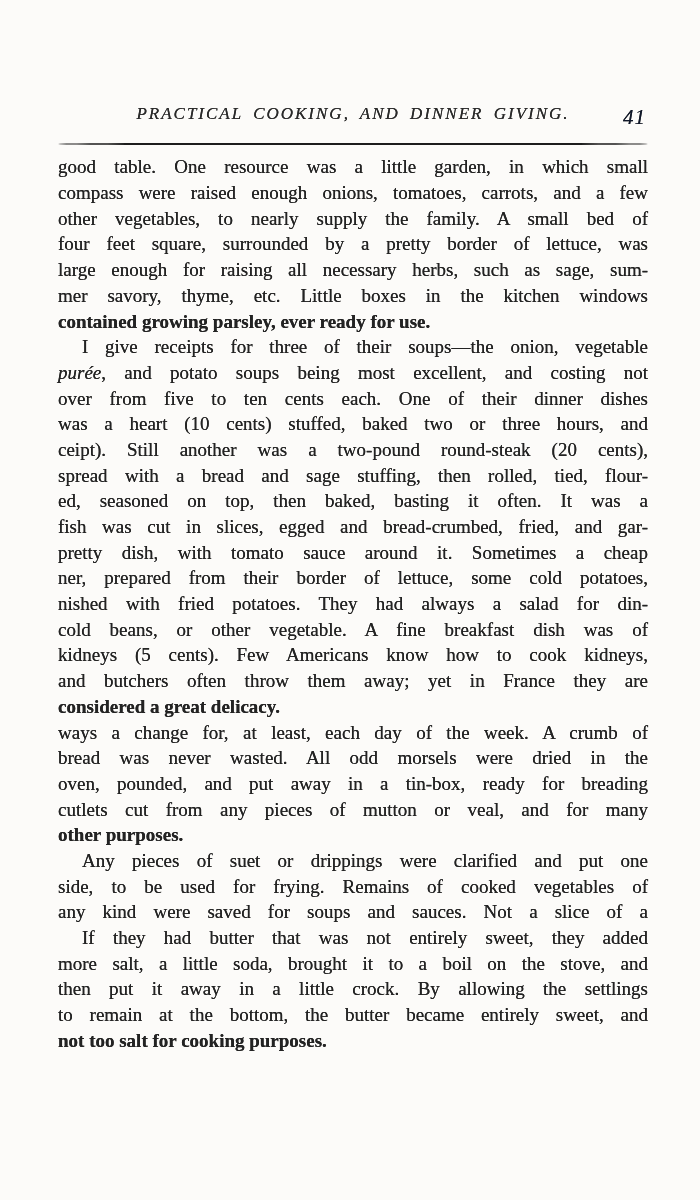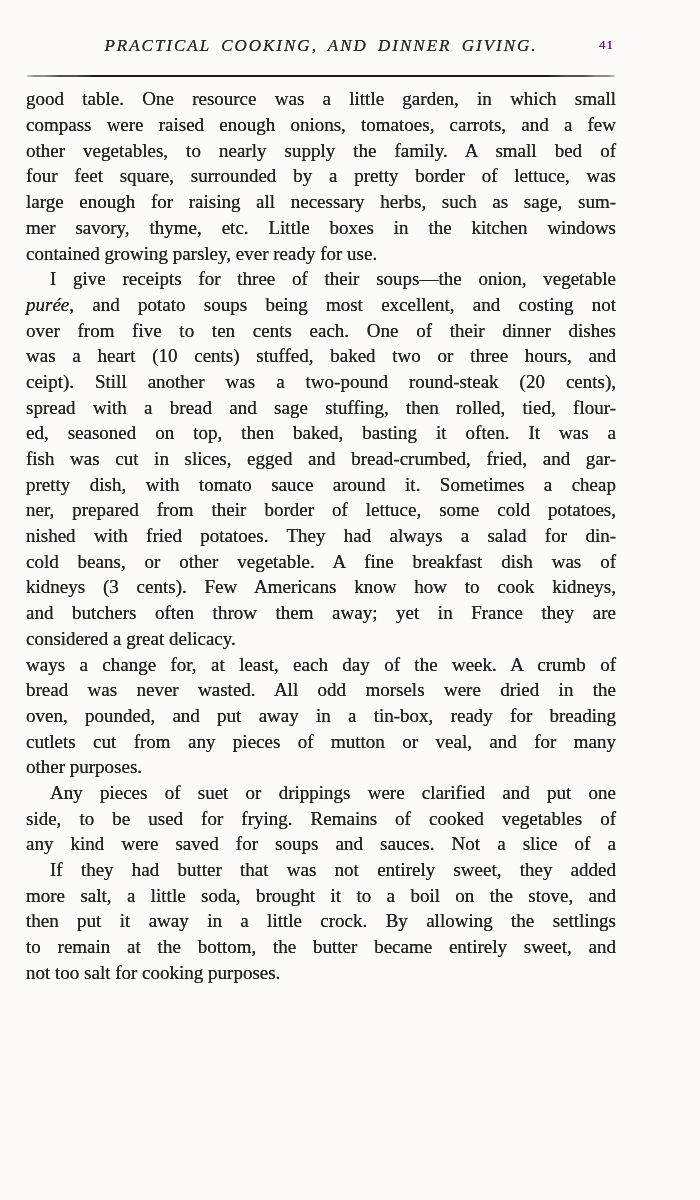--- a/index.html
+++ b/index.html
@@ -6,22 +6,22 @@
   body {
     width: 700px;
     height: 1200px;
     overflow: hidden;
     background: #fcfbf9;
     font-family: "Liberation Serif", "DejaVu Serif", serif;
   }
   .page {
     position: relative;
     width: 590px;
-    margin: 0 0 0 26px;
-    padding-top: 36px;
+    margin: 0 0 0 58px;
+    padding-top: 104px;
     color: #232323;
   }
   .running-head {
     position: relative;
     height: 24px;
     text-align: center;
   }
   .running-head .title {
     display: inline-block;
     font-style: italic;
@@ -29,24 +29,25 @@
     letter-spacing: 2px;
     word-spacing: 4px;
     white-space: nowrap;
     color: #2a2a2a;
     text-shadow: 0 0 0.4px #2a2a2a;
   }
   .running-head .folio {
     position: absolute;
     right: 2px;
     top: 1px;
-    font-size: 13px;
+    font-size: 21px;
     letter-spacing: 1px;
-    color: #701a75;
+    color: #0f172a;
     text-shadow: 0 0 0.4px #2a2a2a;
+    font-style: italic;
   }
   .rule {
     margin-top: 15px;
     height: 2.4px;
     background: #1d1d1d;
     border-radius: 45%/100%;
   }
   .body-text {
     margin-top: 9px;
     font-size: 19px;
@@ -55,21 +56,21 @@
   }
   .paragraph { margin: 0; }
   .line {
     text-align: justify;
     text-align-last: justify;
     text-justify: inter-word;
     white-space: normal;
     height: 25.7px;
     overflow: visible;
   }
-  .line.last { text-align-last: left; }
+  .line.last { text-align-last: left; font-weight: bold; }
   .line.indent { text-indent: 24px; }
   .line i { font-style: italic; }
 </style>
 </head>
 <body style="background-color: rgb(252, 251, 249);">
 
 <div class="page" style="color: rgb(35, 35, 35);">
   <div class="running-head">
     <span class="title">PRACTICAL COOKING, AND DINNER GIVING.</span>
     <span class="folio">41</span>
@@ -92,21 +93,21 @@
         <div class="line">over from five to ten cents each.  One of their dinner dishes</div>
         <div class="line">was a heart (10 cents) stuffed, baked two or three hours, and</div>
         <div class="line">ceipt).  Still another was a two-pound round-steak (20 cents),</div>
         <div class="line">spread with a bread and sage stuffing, then rolled, tied, flour-</div>
         <div class="line">ed, seasoned on top, then baked, basting it often.  It was a</div>
         <div class="line">fish was cut in slices, egged and bread-crumbed, fried, and gar-</div>
         <div class="line">pretty dish, with tomato sauce around it.  Sometimes a cheap</div>
         <div class="line">ner, prepared from their border of lettuce, some cold potatoes,</div>
         <div class="line">nished with fried potatoes.  They had always a salad for din-</div>
         <div class="line">cold beans, or other vegetable.  A fine breakfast dish was of</div>
-        <div class="line">kidneys (3 cents).  Few Americans know how to cook kidneys,</div>
+        <div class="line">kidneys (5 cents).  Few Americans know how to cook kidneys,</div>
         <div class="line">and butchers often throw them away; yet in France they are</div>
         <div class="line last">considered a great delicacy.</div>
       </div>
       <div class="paragraph">
         <div class="line">ways a change for, at least, each day of the week.  A crumb of</div>
         <div class="line">bread was never wasted.  All odd morsels were dried in the</div>
         <div class="line">oven, pounded, and put away in a tin-box, ready for breading</div>
         <div class="line">cutlets cut from any pieces of mutton or veal, and for many</div>
         <div class="line last">other purposes.</div>
       </div>

